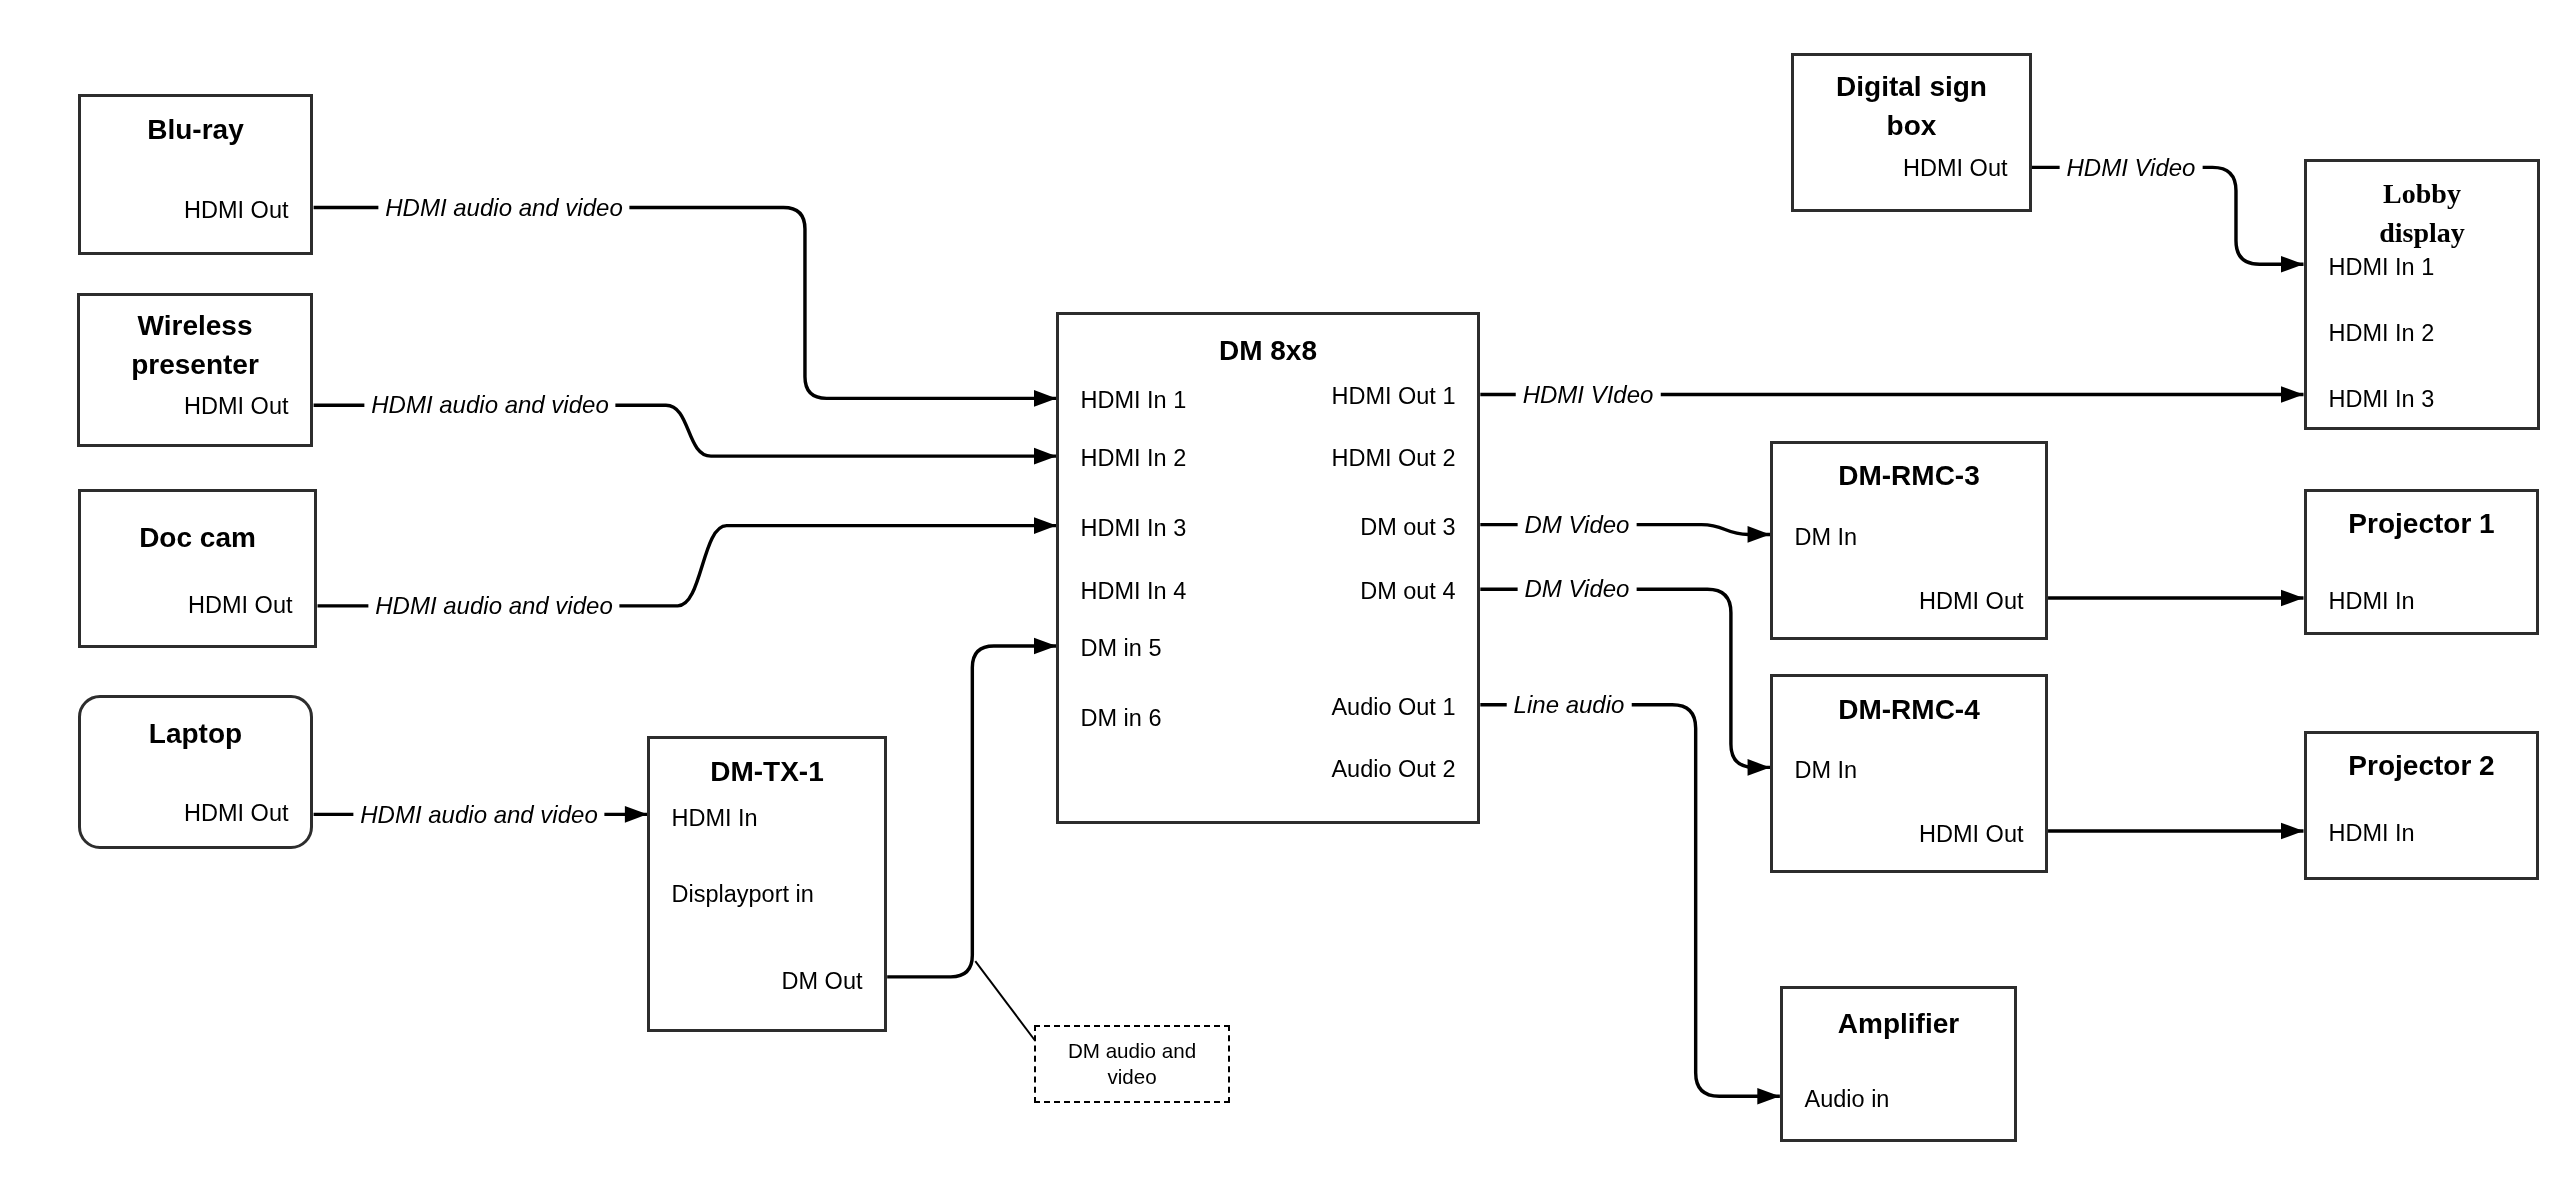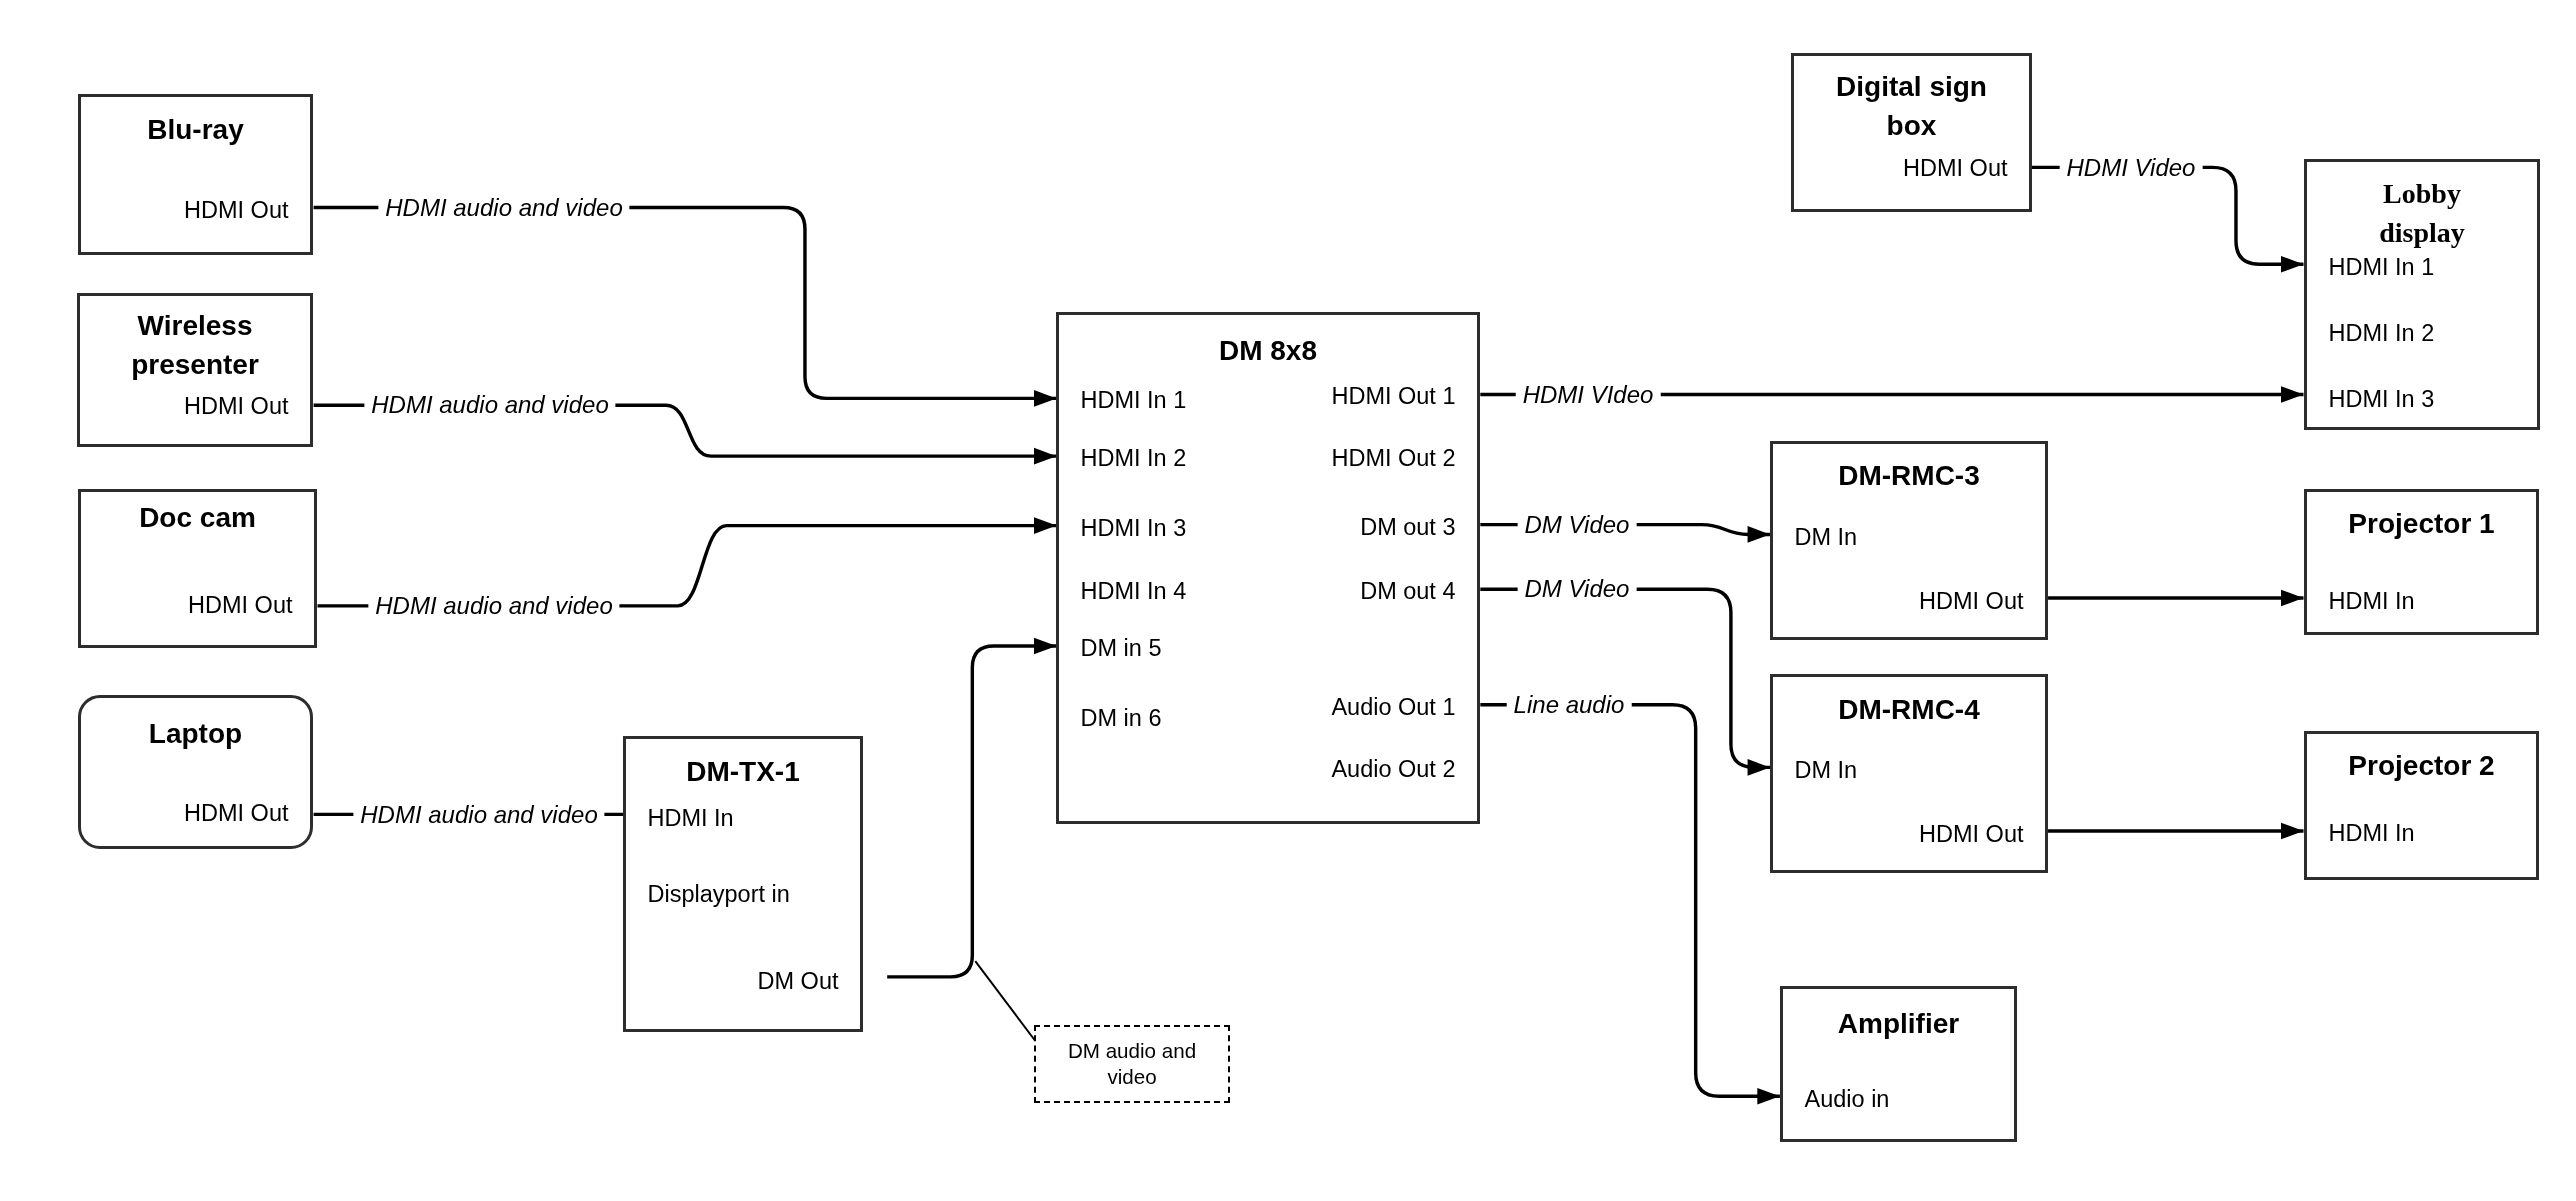--- a/index.html
+++ b/index.html
@@ -93,30 +93,30 @@
 
   <div class="box" style="left:77px;top:293px;width:236px;height:154px;">
     <div class="title" style="top:9.8px;">
       <span>Wireless</span><br>
       <span>presenter</span>
     </div>
     <div class="port pr" style="top:96px;">HDMI Out</div>
   </div>
 
   <div class="box" style="left:78px;top:489px;width:239px;height:159px;">
-    <div class="title" style="top:6px;">Doc cam</div>
+    <div class="title" style="top:26px;">Doc cam</div>
     <div class="port pr" style="top:99px;">HDMI Out</div>
   </div>
 
   <div class="box" style="left:78px;top:695px;width:235px;height:154px;border-radius:22px;">
     <div class="title" style="top:15.7px;">Laptop</div>
     <div class="port pr" style="top:101px;">HDMI Out</div>
   </div>
 
-  <div class="box" style="left:623px;top:736px;width:240px;height:296px;">
+  <div class="box" style="left:647px;top:736px;width:240px;height:296px;">
     <div class="title" style="top:12.7px;">DM-TX-1</div>
     <div class="port pl" style="top:65px;">HDMI In</div>
     <div class="port pl" style="top:141px;">Displayport in</div>
     <div class="port pr" style="top:228px;">DM Out</div>
   </div>
 
   <div class="box" style="left:1056px;top:312px;width:424px;height:512px;">
     <div class="title" style="top:15.7px;">DM 8x8</div>
     <div class="port pl" style="top:71px;">HDMI In 1</div>
     <div class="port pl" style="top:129px;">HDMI In 2</div>

